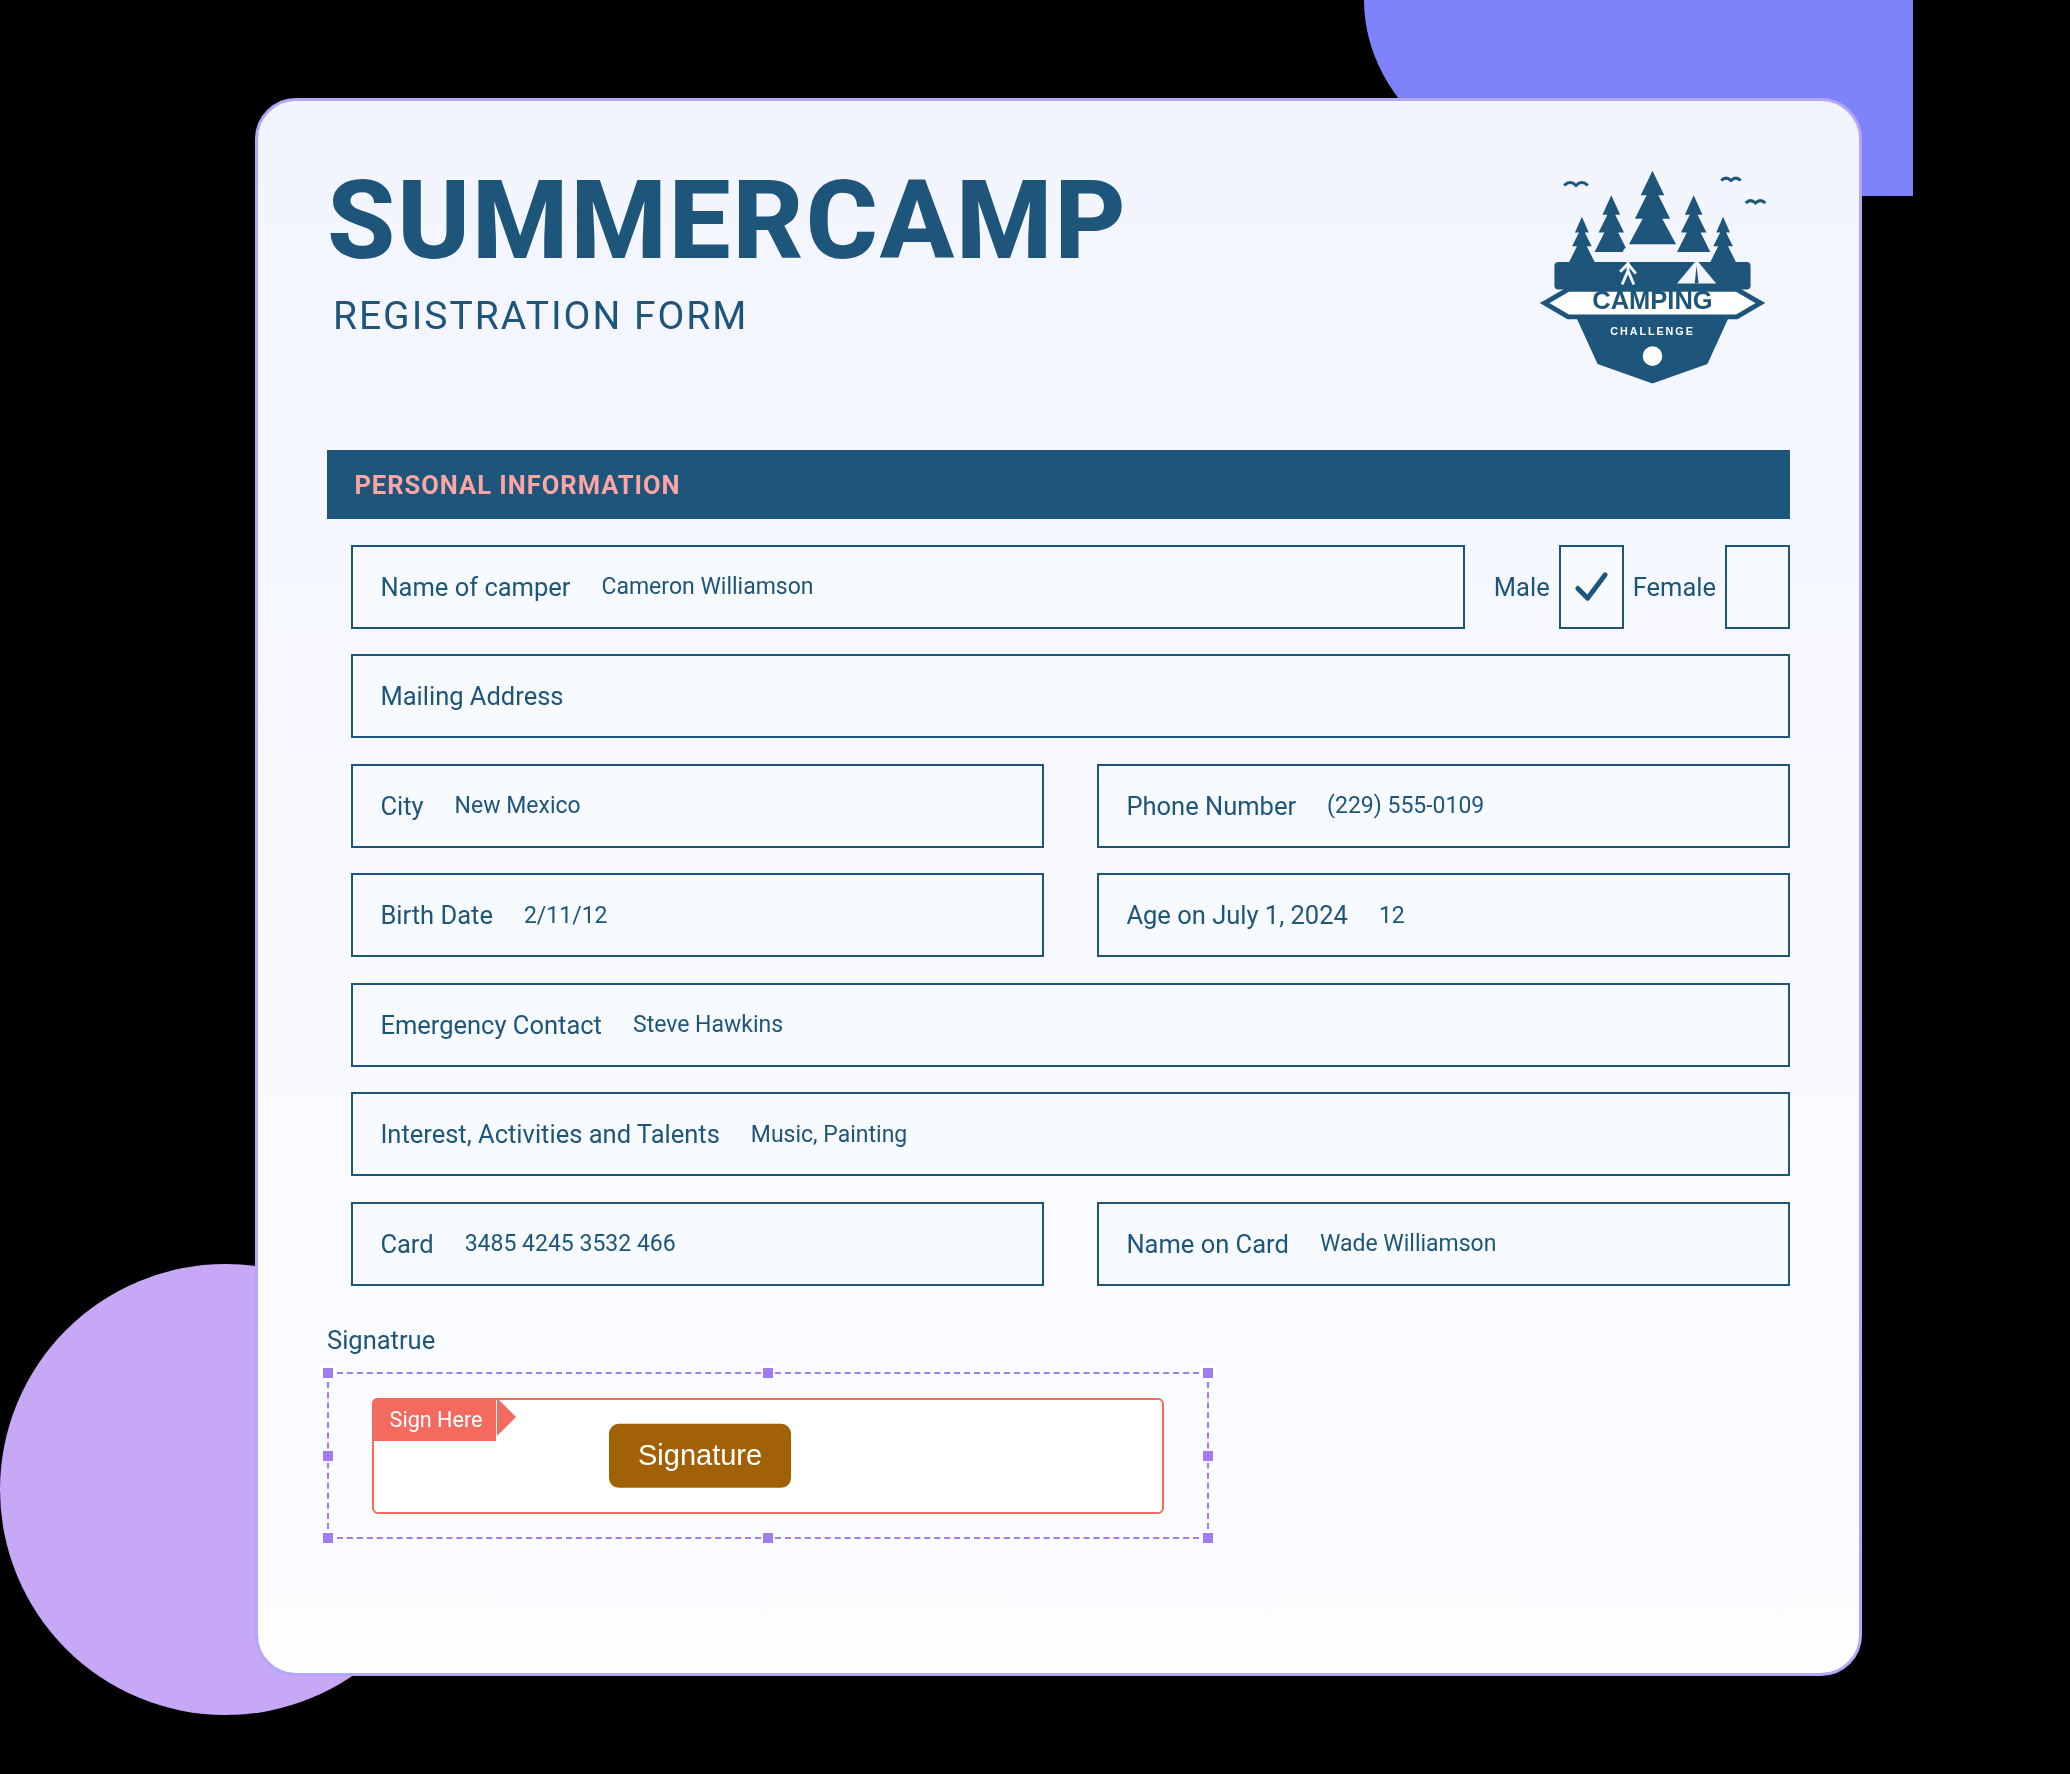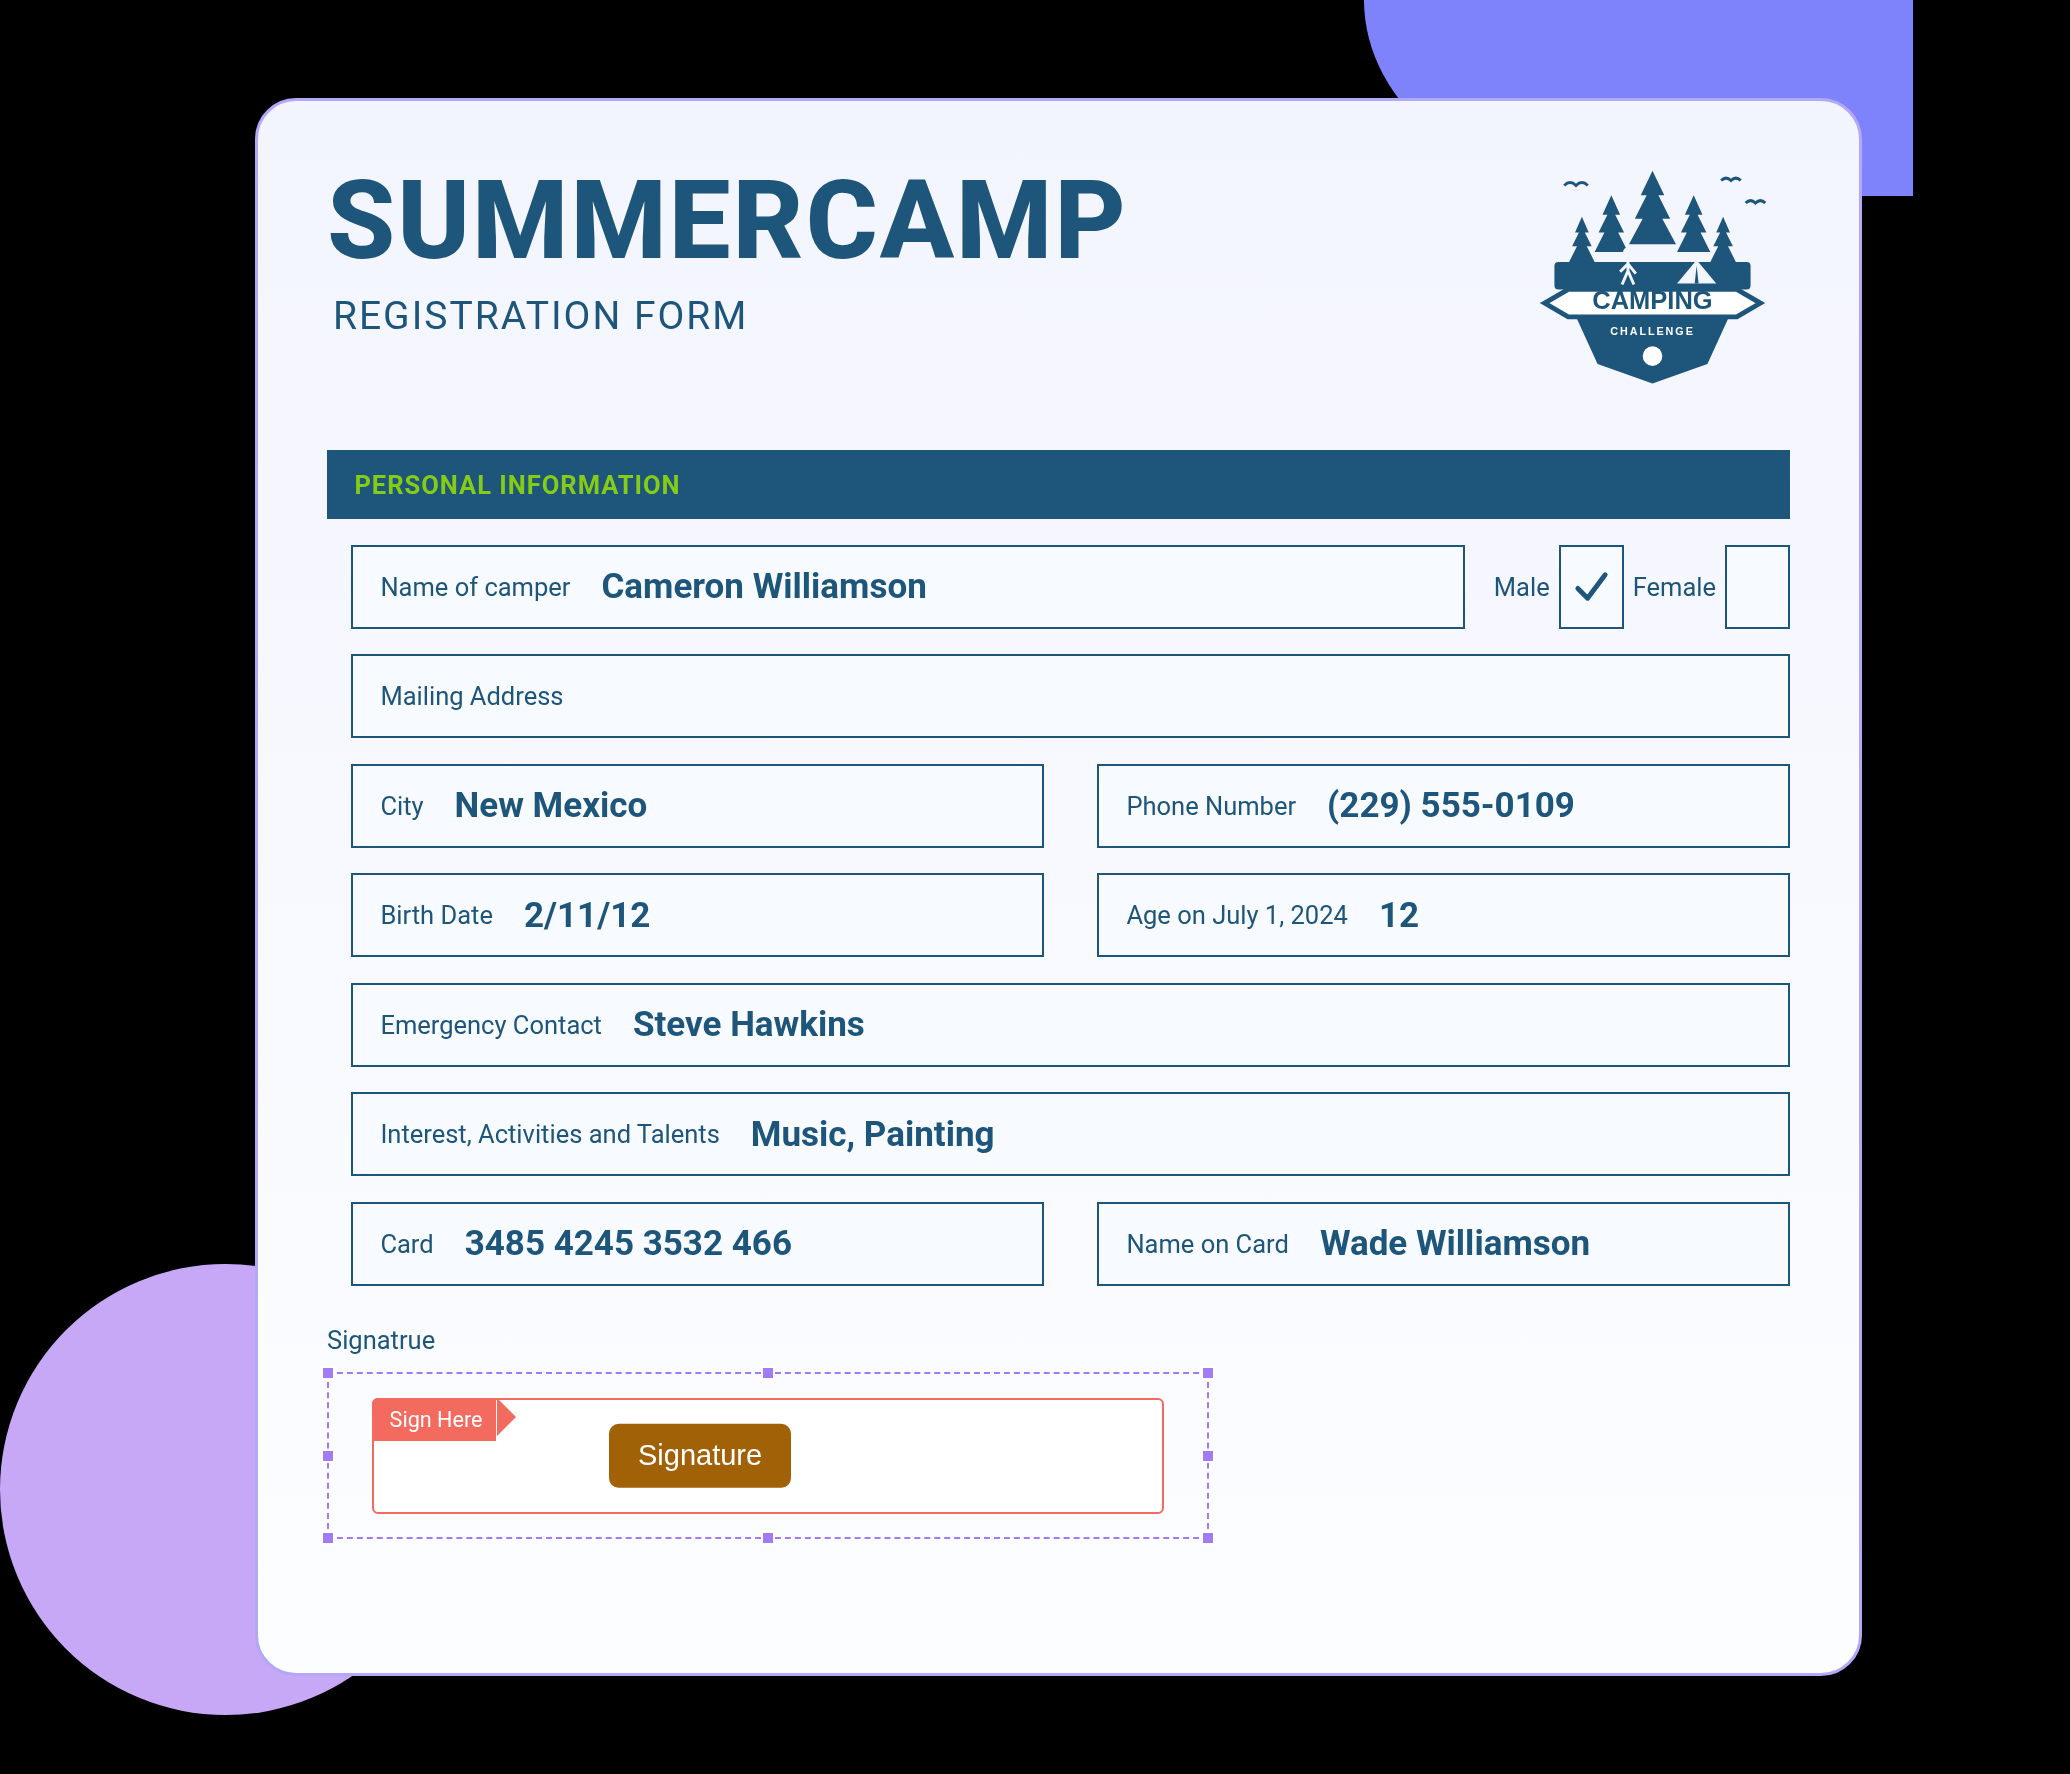--- a/index.html
+++ b/index.html
@@ -84,21 +84,21 @@
   }
   .logo {
     width: 255px;
     height: 255px;
     flex-shrink: 0;
     margin-right: 9.8px;
   }
 
   .section-bar {
     background: #1E557B;
-    color: #84cc16;
+    color: #fca5a5;
     font-weight: 700;
     font-size: 25.5px;
     letter-spacing: 1px;
     padding: 19.6px 27.4px;
     margin-top: 39px;
   }
 
   .form-area { margin-top: 25.5px; }
   .row { display: flex; gap: 29px; margin-bottom: 25.5px; }
 
@@ -112,22 +112,22 @@
     color: #1E557B;
     margin-left: 24px;
   }
   .field .label {
     font-size: 25.5px;
     font-weight: 400;
     margin-right: 31px;
     white-space: nowrap;
   }
   .field .value {
-    font-size: 35px;
-    font-weight: 700;
+    font-size: 23px;
+    font-weight: 400;
     white-space: nowrap;
   }
   .flex-1 { flex: 1; }
 
   .gender {
     display: flex;
     align-items: center;
     gap: 9px;
     color: #1E557B;
     font-size: 25.5px;

